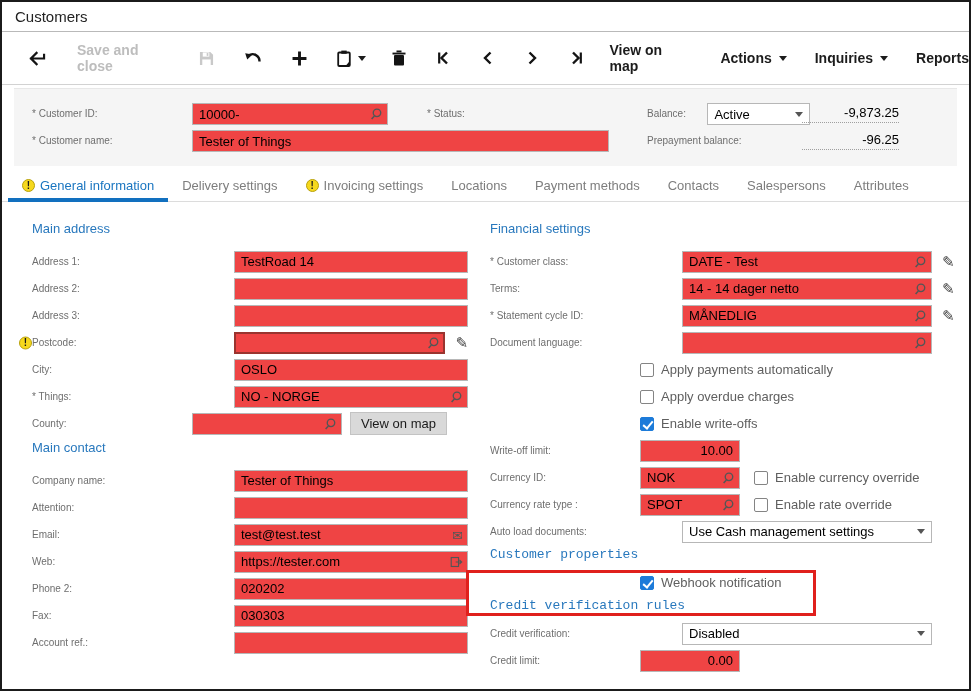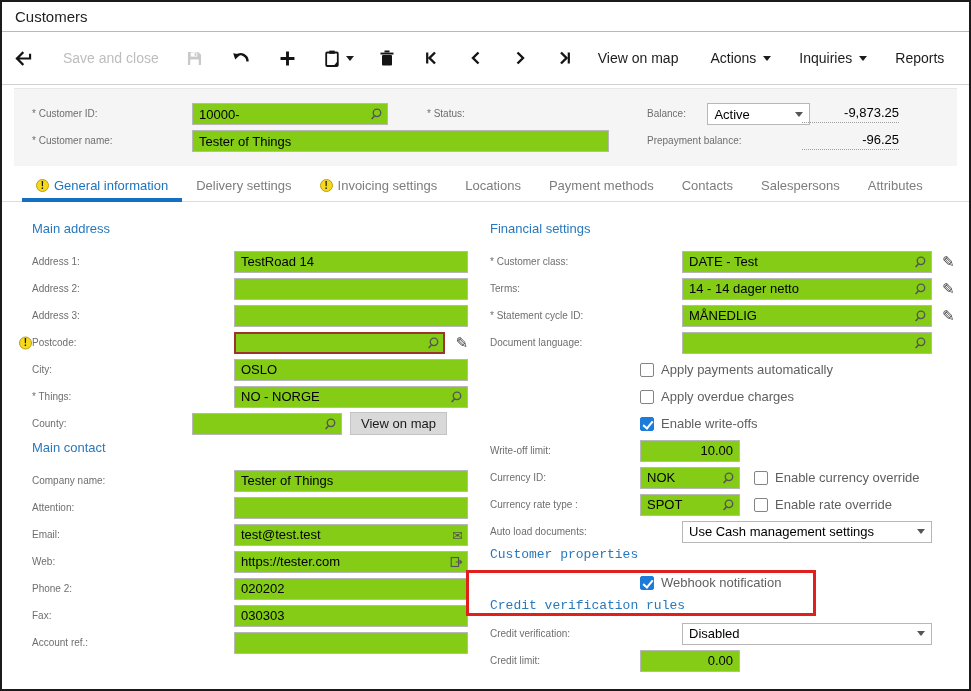--- a/index.html
+++ b/index.html
@@ -4,43 +4,43 @@
 <style>
   * { margin:0; padding:0; box-sizing:border-box; }
   html,body { background:#fff; }
   body { font-family:"Liberation Sans","DejaVu Sans",sans-serif; }
   .frame { position:relative; width:971px; height:691px; border:2px solid #1b1b1b; background:#fff; overflow:hidden; }
 
   
   .titlebar { height:30px; line-height:29px; padding-left:13px; font-size:15px; color:#222; border-bottom:1px solid #b9b9b9; background:#fff; }
 
   
-  .toolbar { display:flex; align-items:center; height:53px; padding-left:12px; border-bottom:1px solid #d2d2d2; background:#fff; }
+  .toolbar { display:flex; align-items:center; height:53px; padding-left:26px; border-bottom:1px solid #d2d2d2; background:#fff;font-weight:bold; }
   .tb { display:inline-flex; align-items:center; cursor:pointer; }
   .tb-text { font-size:14px; color:#1c1c1c; }
   .tb .menu-caret { width:0; height:0; border-left:4px solid transparent; border-right:4px solid transparent; border-top:5px solid #1c1c1c; margin-left:7px; }
   .disabled-text { color:#bdbdbd !important; }
 
   
   .head-panel { position:relative; height:78px; margin:3px 12px 0 12px; background:#f5f5f5; border-top:1px solid #e7e7e7; }
   .hp { position:absolute; }
   .flabel { font-size:10px; color:#6e6e6e; white-space:nowrap; }
   .hval { font-size:13px; color:#000; text-align:right; border-bottom:1px dotted #9f9f9f; padding-bottom:2px; }
 
   
-  .inp { height:22px; border:1px solid #b7b7b7; background:#84cc16; font-size:13px; color:#000; padding:0 6px; font-family:inherit; width:100%; outline:none; }
+  .inp { height:22px; border:1px solid #b7b7b7; background:#ef4444; font-size:13px; color:#000; padding:0 6px; font-family:inherit; width:100%; outline:none; }
   .inp.err { border:2px solid #9a342f; }
   .lookup { position:relative; display:inline-block; }
   .lookup .inp { padding-right:22px; }
   .look-ic { position:absolute; right:5px; top:50%; transform:translateY(-50%); display:inline-flex; cursor:pointer; }
   .sel { position:relative; display:inline-flex; align-items:center; height:22px; border:1px solid #b7b7b7; background:#fff; font-size:13px; color:#000; padding:0 20px 0 6px; }
   .sel .sel-caret { position:absolute; right:6px; width:0; height:0; border-left:4px solid transparent; border-right:4px solid transparent; border-top:5px solid #555; }
 
   
-  .tabs { display:flex; align-items:flex-end; margin-top:6px; padding-left:20px; border-bottom:1px solid #dcdcdc; }
+  .tabs { display:flex; align-items:flex-end; margin-top:6px; padding-left:6px; border-bottom:1px solid #dcdcdc; }
   .tab { position:relative; display:inline-flex; align-items:center; gap:5px; padding:6px 14px 8px 14px; font-size:13px; color:#7d7d7d; cursor:pointer; white-space:nowrap; }
   .tab.active { color:#1975c0; }
   .tab.active::after { content:''; position:absolute; left:0; right:0; bottom:-1px; height:4px; background:#1270bf; }
 
   .warn-ic { display:inline-flex; align-items:center; justify-content:center; width:13px; height:13px; border-radius:50%; background:#f6d81c; border:1px solid #b8a109; color:#1a1a1a; font-size:10px; font-weight:bold; line-height:1; }
   .warn-ic::after { content:'!'; }
 
   
   .content { position:relative; }
   .col { position:absolute; top:0; }

